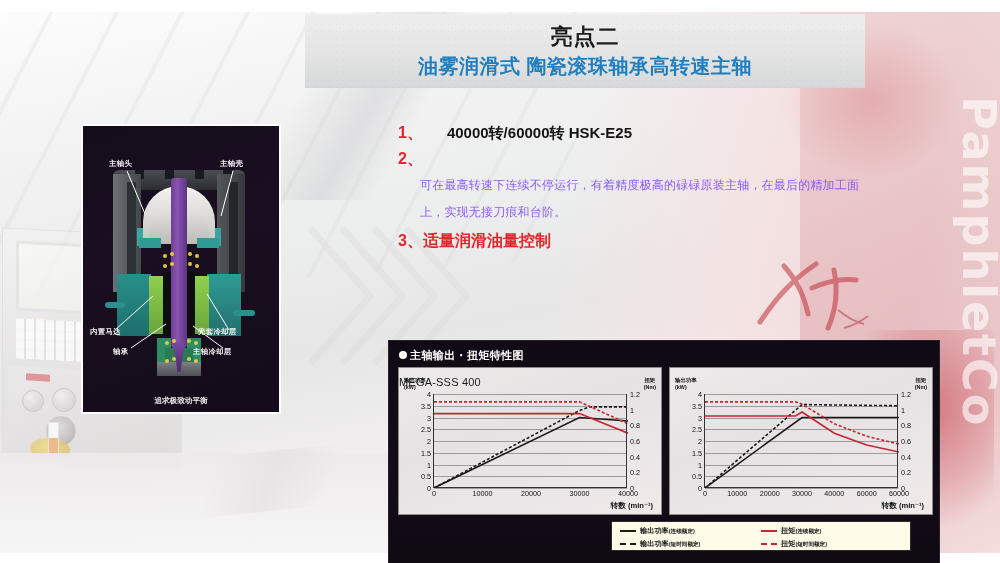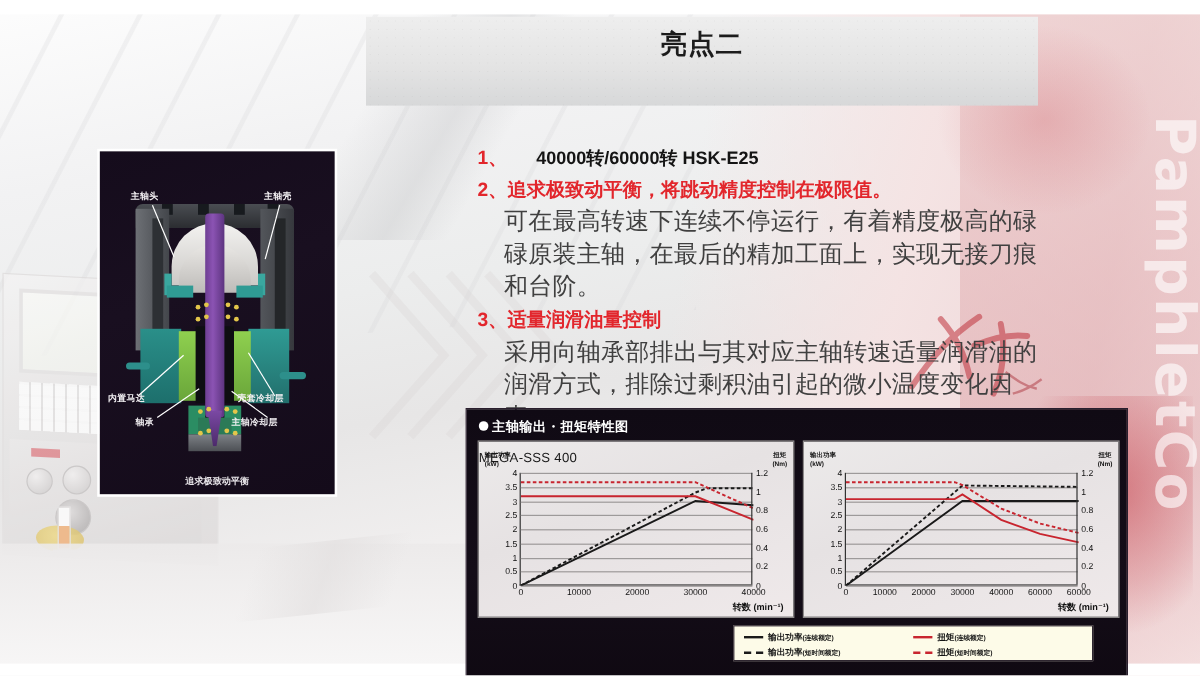--- a/index.html
+++ b/index.html
@@ -232,21 +232,21 @@
   
   .bullets { position: absolute; left: 398px; top: 120px; width: 472px; }
   .b-row { display: flex; align-items: flex-start; margin-bottom: 1px; }
   .b-num {
     color: #e2262c; font-weight: 700; font-size: 16px; flex: 0 0 auto;
     line-height: 25px; letter-spacing: 0;
   }
   .b-head { color: #e2262c; font-weight: 700; font-size: 16px; line-height: 25px; }
   .b-head-normal { color: #141414; font-weight: 700; font-size: 15px; }
   .b-body {
-    color: #404040; font-size: 20px; line-height: 27px; margin-left: 22px;
+    color: #8b5cf6; font-size: 12px; line-height: 27px; margin-left: 22px;
     letter-spacing: .2px;
   }
 
   
   .chart-card {
     position: absolute; left: 388px; top: 340px; width: 552px; height: 274px;
     background: linear-gradient(180deg,#100a14 0%, #140d18 50%, #0d070f 100%);
     border: 1px solid #2a1f2e;
   }
   .chart-card-title {
@@ -370,20 +370,21 @@
     <g fill="none" stroke="#b9303a" stroke-width="6" stroke-linecap="round" opacity=".9">
       <path d="M20 96 C40 70 62 46 90 26"></path>
       <path d="M52 24 C66 44 74 66 76 92"></path>
       <path d="M84 58 C100 52 118 50 136 54"></path>
     </g>
   </svg>
   <div class="wm-circle"></div>
 
   <div class="header-band"></div>
   <div class="header-title">亮点二</div>
+  <div class="header-sub">油雾润滑式 陶瓷滚珠轴承高转速主轴</div>
 
   <div class="diagram-panel">
 
     <div class="sp sp-cap"></div>
     <div class="sp sp-cap-notch" style="left:52px;"></div>
     <div class="sp sp-cap-notch" style="left:82px;"></div>
     <div class="sp sp-cap-notch" style="left:112px;"></div>
     <div class="sp sp-cap-notch" style="left:140px;"></div>
     <div class="sp sp-housing-l"></div>
     <div class="sp sp-housing-r"></div>
@@ -451,31 +452,29 @@
   <div class="bullets">
 
     <div class="b-row">
       <span class="b-num">1、</span>
       <span class="b-head-normal" style="line-height:25px;margin-left:24px;">40000转/60000转  HSK-E25</span>
     </div>
 
     <div>
       <div class="b-row">
         <span class="b-num">2、</span>
-        <span class="b-head">追求极致动平衡，将跳动精度控制在极限值。</span>
       </div>
       <div class="b-body">可在最高转速下连续不停运行，有着精度极高的碌碌原装主轴，在最后的精加工面上，实现无接刀痕和台阶。</div>
     </div>
 
     <div style="margin-top:2px;">
       <div class="b-row">
         <span class="b-num">3、</span>
         <span class="b-head">适量润滑油量控制</span>
       </div>
-      <div class="b-body">采用向轴承部排出与其对应主轴转速适量润滑油的润滑方式，排除过剩积油引起的微小温度变化因素。</div>
     </div>
 
   </div>
 
   <div class="chart-card">
     <div class="chart-card-title">
       <span class="bullet-dot"></span><span>主轴输出・扭矩特性图</span>
     </div>
 
     <div class="chart chart-1" id="chart-1">

